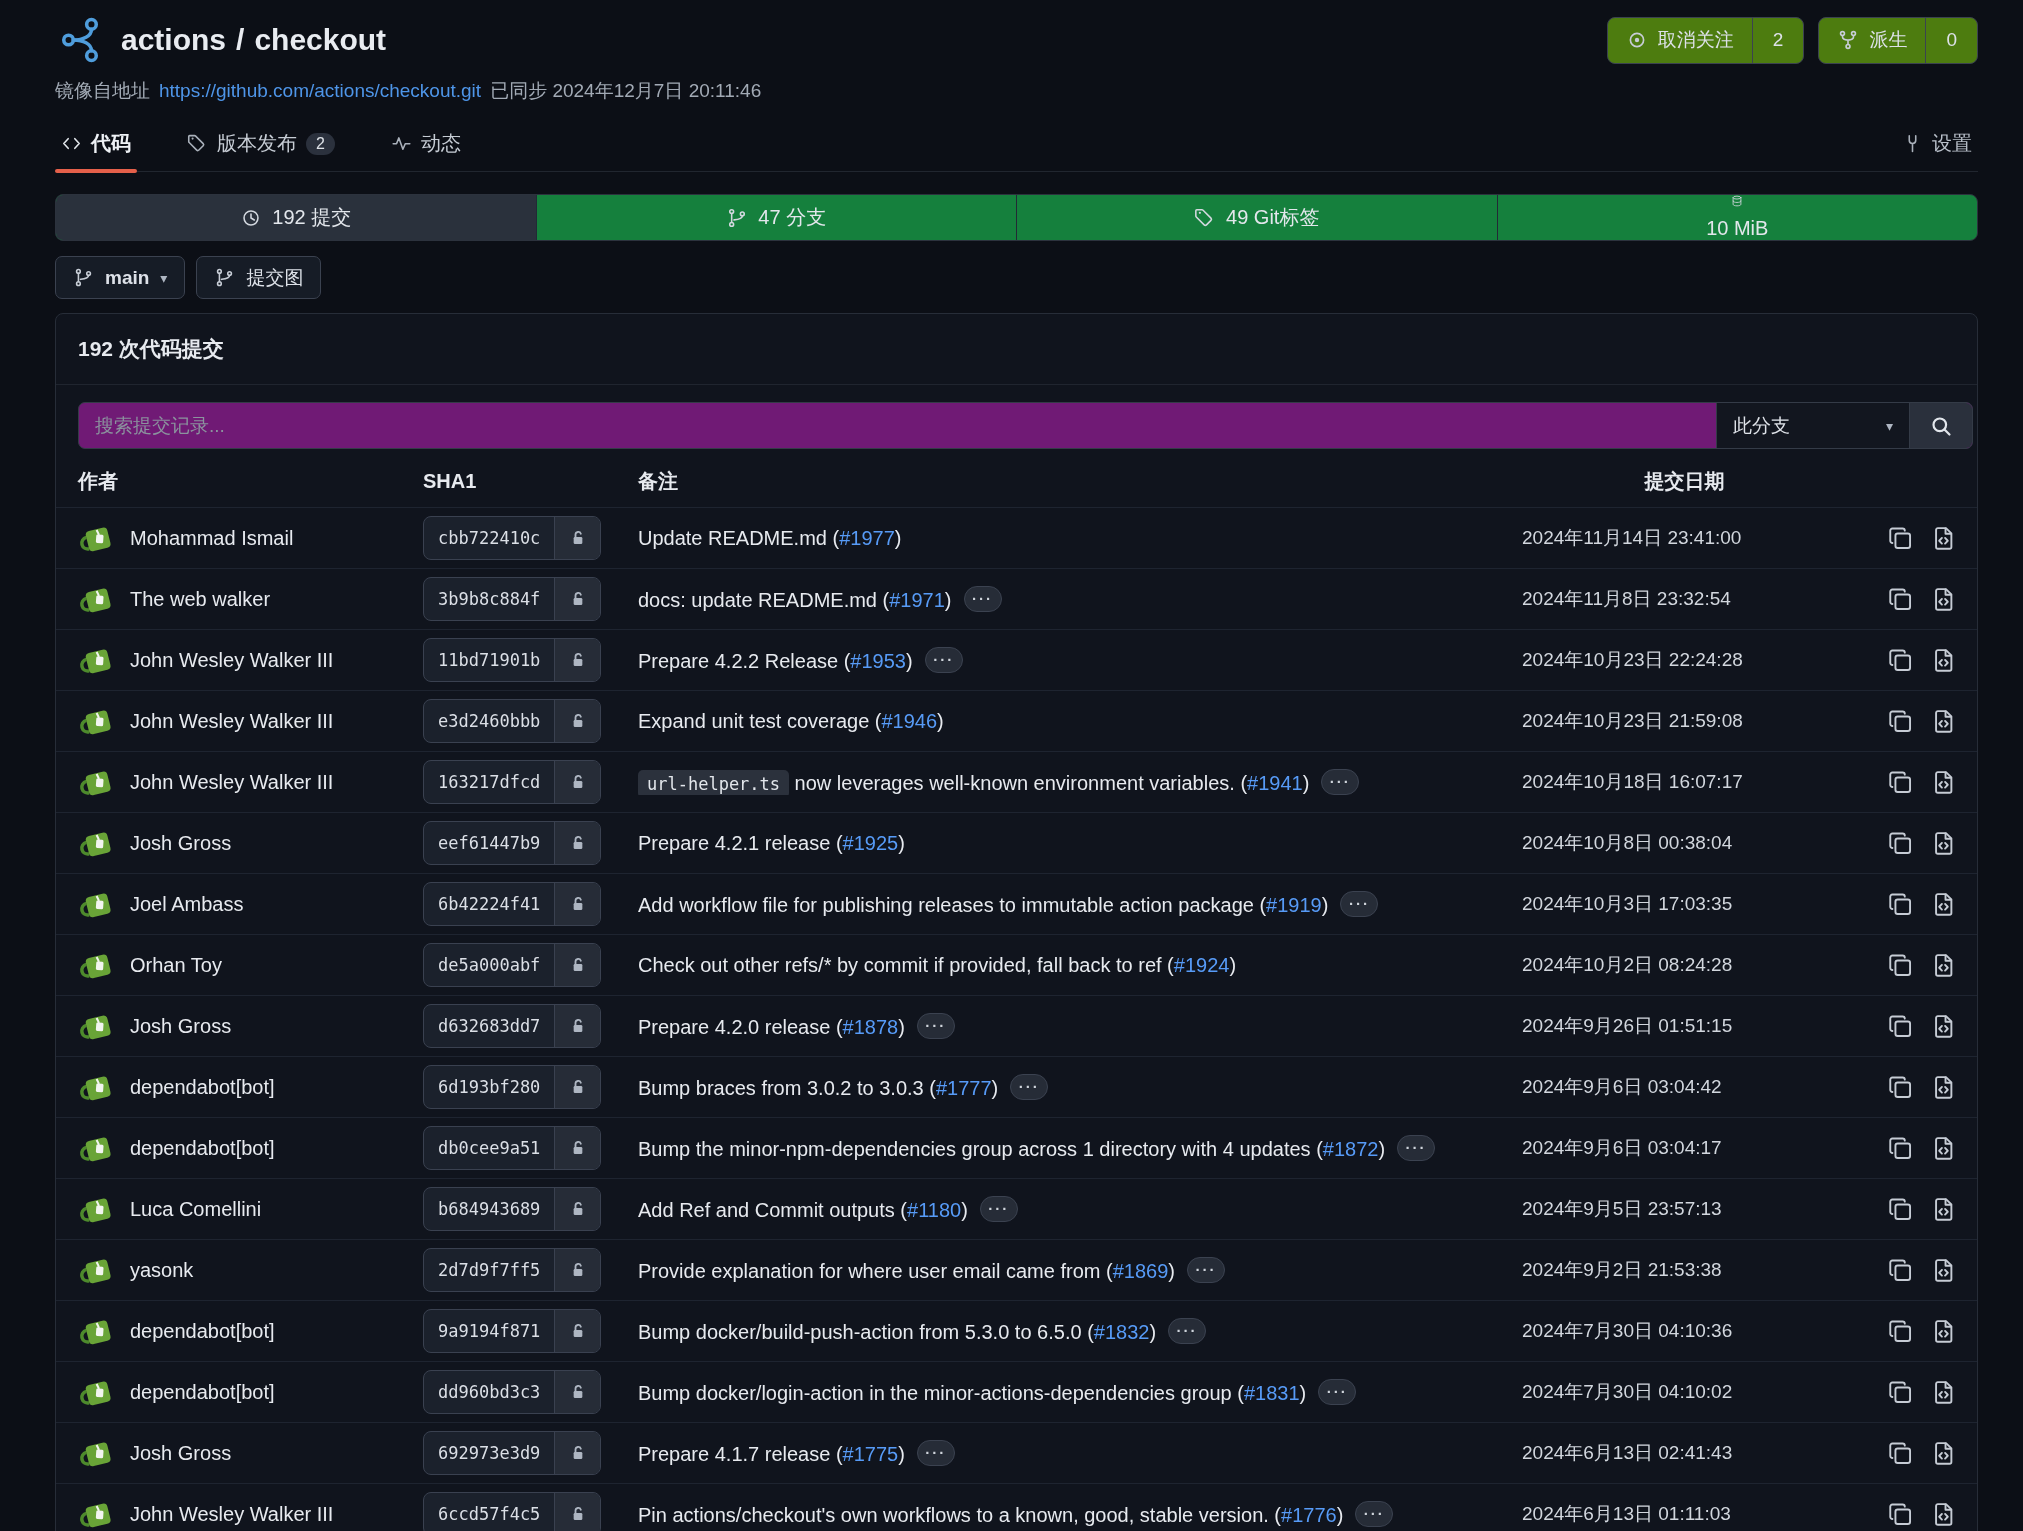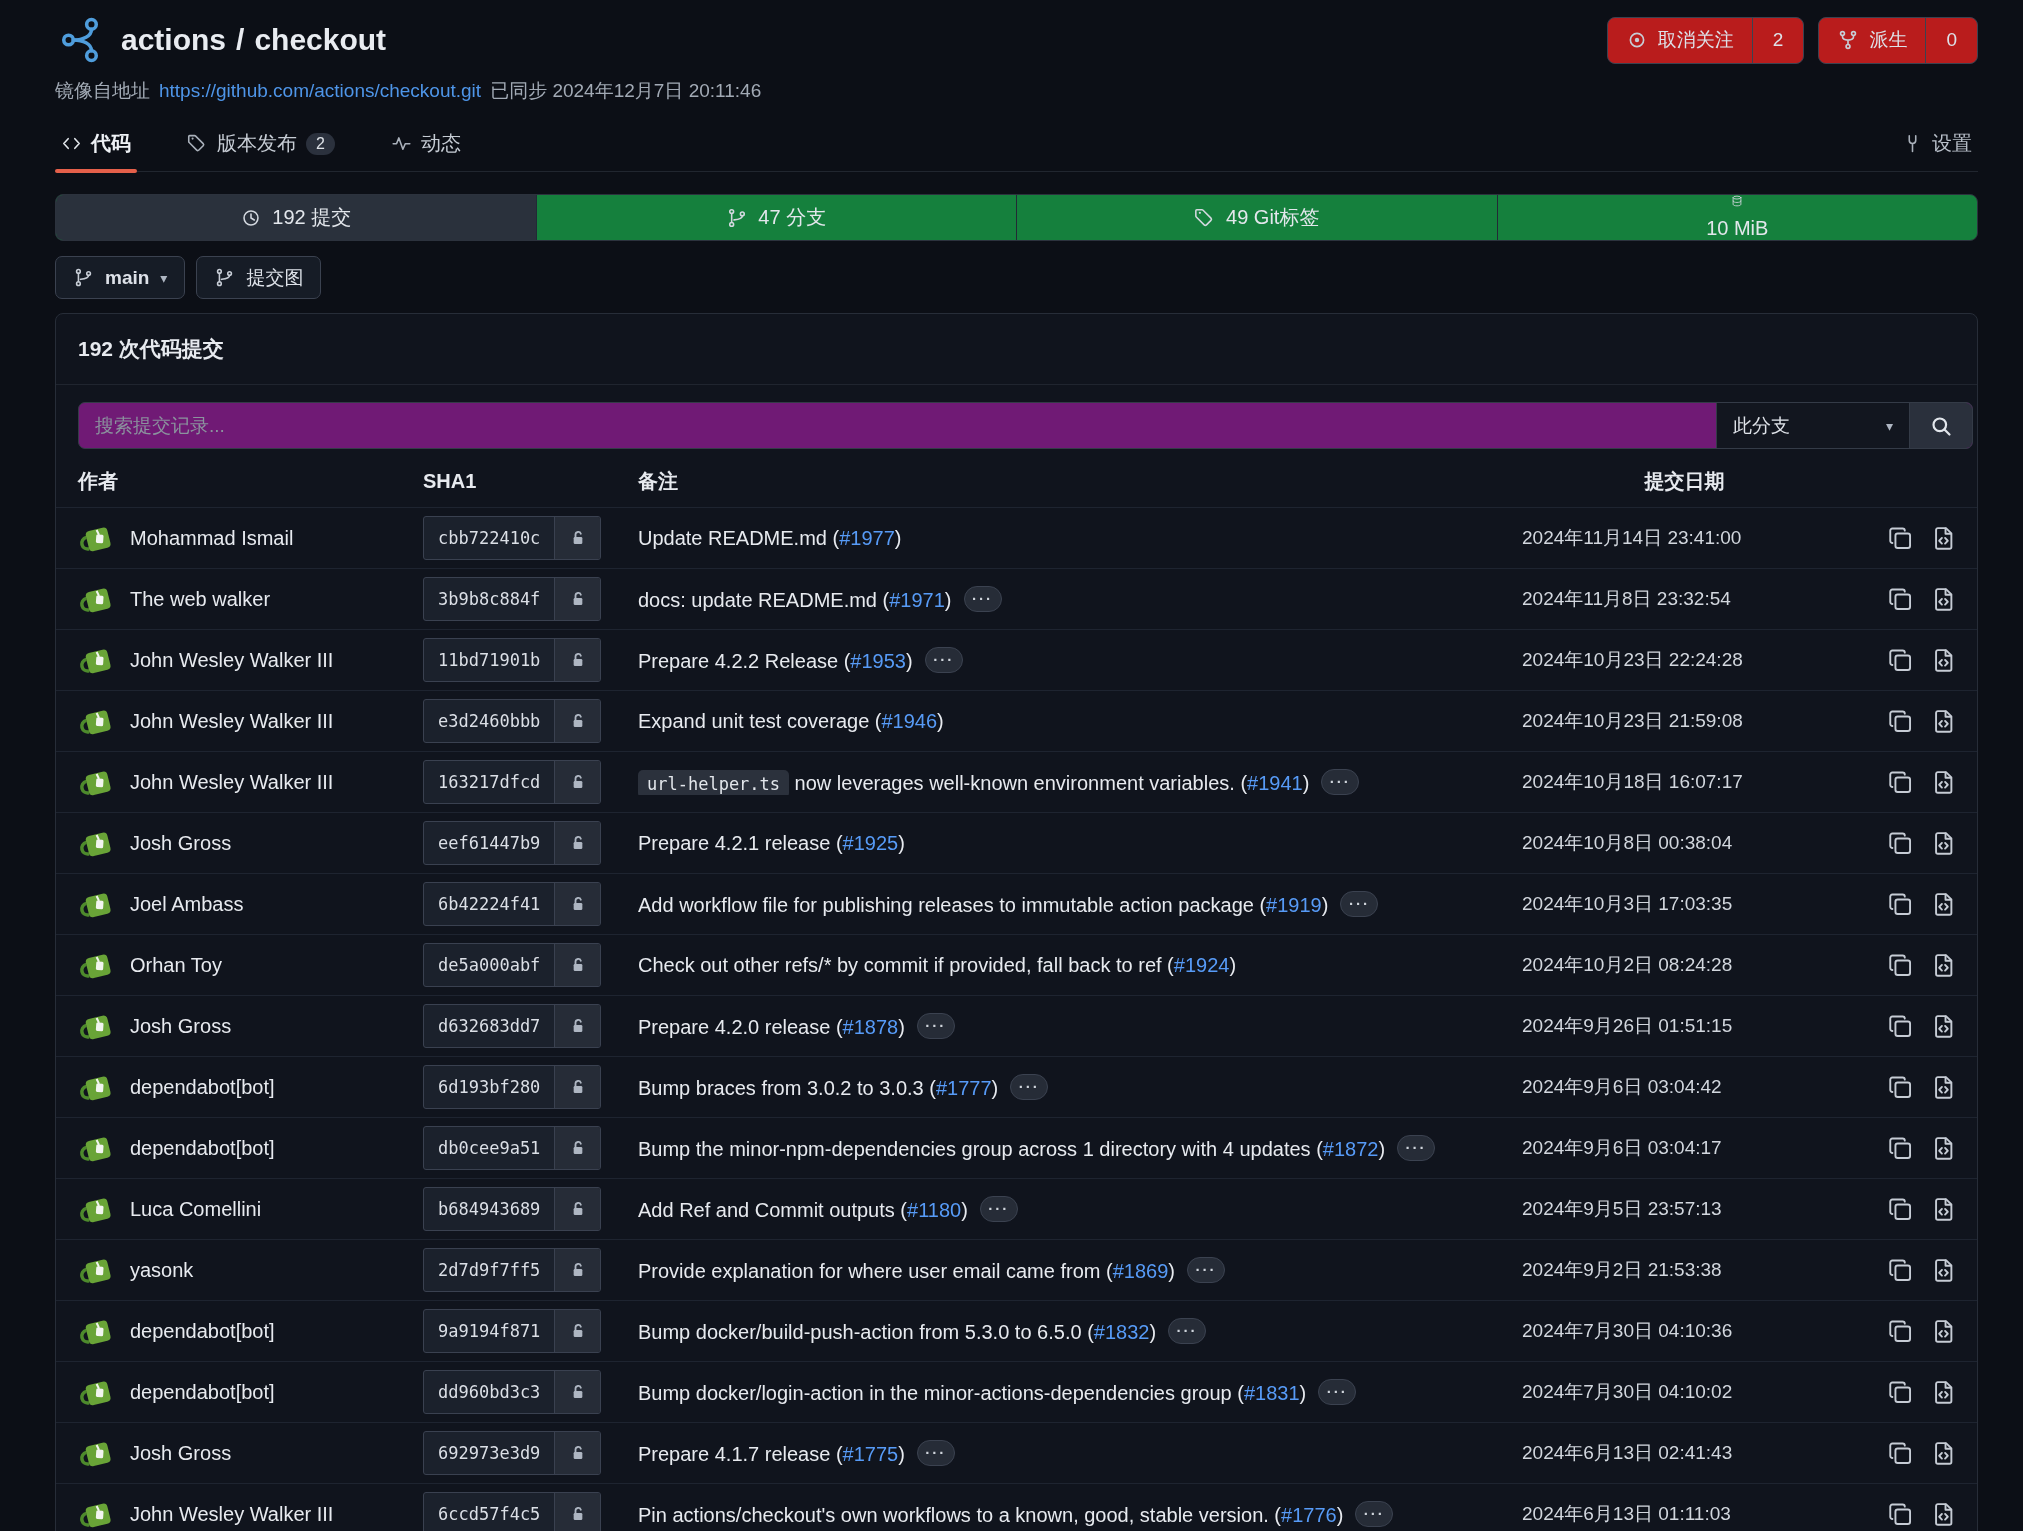--- a/index.html
+++ b/index.html
@@ -12,21 +12,21 @@
   }
   .page { position:relative; width:2023px; height:1449px; padding:12px 45px 0 55px; }
 
   
   .repo-header { display:flex; align-items:center; justify-content:space-between; height:56px; }
   .title-wrap { display:flex; align-items:center; gap:16px; }
   .logo-svg { width:50px; height:50px; display:block; }
   .repo-title { font-size:30px; font-weight:700; color:#e9ecf1; display:flex; gap:10px; align-items:baseline; }
   .repo-title a { color:#e9ecf1; text-decoration:none; cursor:pointer; }
   .header-actions { display:flex; gap:14px; }
-  .split-btn { display:flex; align-items:stretch; height:47px; background:#b91c1c; border:1px solid #3b4250; border-radius:8px; overflow:hidden; cursor:pointer; }
+  .split-btn { display:flex; align-items:stretch; height:47px; background:#4d7c0f; border:1px solid #3b4250; border-radius:8px; overflow:hidden; cursor:pointer; }
   .split-btn .main-part { display:flex; align-items:center; gap:10px; padding:0 18px; font-size:19px; color:#dde1e8; background:transparent; border:none; cursor:pointer; font-family:inherit; }
   .split-btn .count-part { display:flex; align-items:center; padding:0 20px; font-size:19px; color:#dde1e8; border:none; border-left:1px solid #3b4250; background:transparent; cursor:pointer; font-family:inherit; }
   .hdr-icon { width:22px; height:22px; stroke:#c7cdd6; fill:none; stroke-width:1.8; stroke-linecap:round; stroke-linejoin:round; }
 
   
   .mirror-line { margin-top:10px; font-size:19px; color:#a2aab5; display:flex; gap:9px; align-items:baseline; }
   .mirror-line a { color:#4e95e8; text-decoration:none; cursor:pointer; }
 
   
   .repo-tabs { margin-top:20px; display:flex; align-items:flex-end; gap:44px; border-bottom:1px solid #21262f; height:48px; }
@@ -67,21 +67,21 @@
   .trow, .thead-row { display:grid; grid-template-columns:345px 215px 1fr 335px 100px; align-items:center; padding:0 20px 0 22px; }
   .thead-row { height:52px; font-size:20px; font-weight:700; color:#e7eaef; }
   .thead-row .h-date { text-align:center; padding-right:10px;font-family:Liberation Mono, monospace; }
   .trow { height:61px; border-top:1px solid #1e2430; }
 
   .author-cell { display:flex; align-items:center; gap:14px; overflow:hidden; }
   .avatar { width:38px; height:38px; flex:0 0 38px; display:flex; }
   .avatar svg { width:38px; height:38px; }
   .author-name { font-size:20px; color:#e7eaef; text-decoration:none; white-space:nowrap; cursor:pointer; }
 
-  .sha-badge { display:inline-flex; align-items:stretch; height:44px; border:1px solid #3a4150; border-radius:3px; background:#1b212c; overflow:hidden; text-decoration:none; cursor:pointer; }
+  .sha-badge { display:inline-flex; align-items:stretch; height:44px; border:1px solid #3a4150; border-radius:8px; background:#1b212c; overflow:hidden; text-decoration:none; cursor:pointer; }
   .sha-text { display:flex; align-items:center; padding:0 14px; font-family:"DejaVu Sans Mono","Liberation Mono",monospace; font-size:17px; color:#dbdfe6; }
   .sha-lock { width:46px; display:flex; align-items:center; justify-content:center; background:#262c37; border-left:1px solid #3a4150; }
   .sha-lock svg { width:20px; height:20px; }
 
   .msg-cell { overflow:hidden; }
   .msg { font-size:20px; color:#e7eaef; white-space:nowrap; }
   .msg a.pr-link { color:#579bf7; text-decoration:none; cursor:pointer; }
   .code-chip { font-family:"DejaVu Sans Mono","Liberation Mono",monospace; font-size:17px; background:#2b313c; border-radius:5px; padding:4px 9px; color:#e2e6eb; }
   .more-btn { display:inline-block; margin-left:12px; width:38px; height:26px; border-radius:13px; background:#262c37; border:1px solid #3b4250; color:#cfd4db; font-size:15px; font-weight:700; letter-spacing:2px; line-height:22px; text-align:center; cursor:pointer; vertical-align:3px; font-family:inherit; }
 

